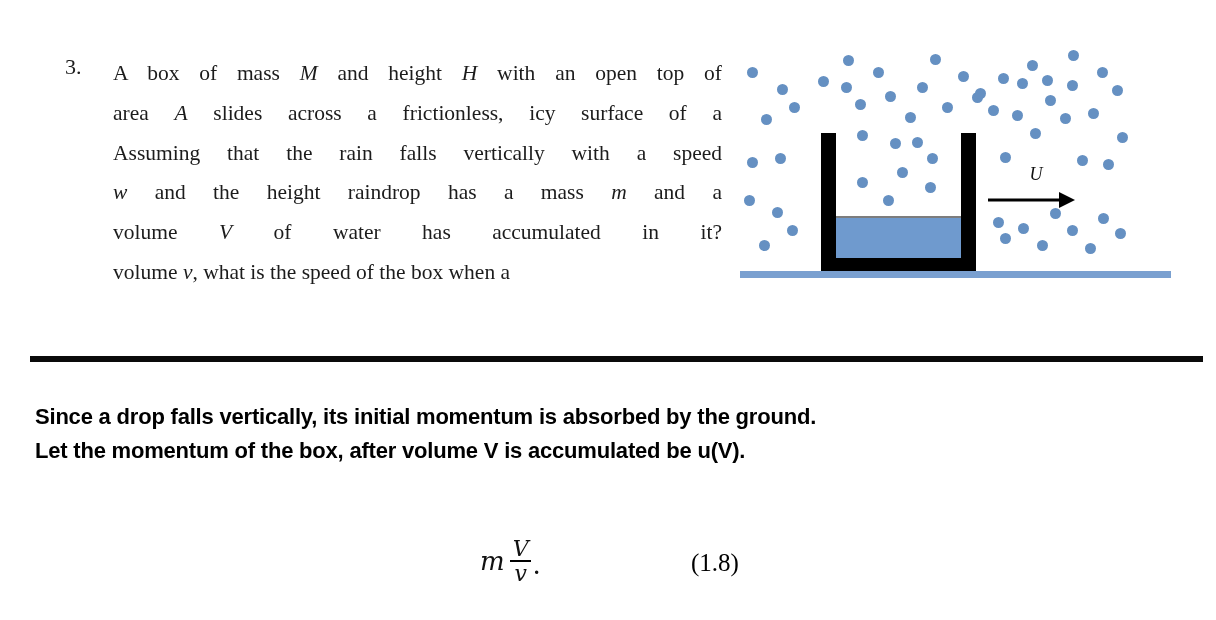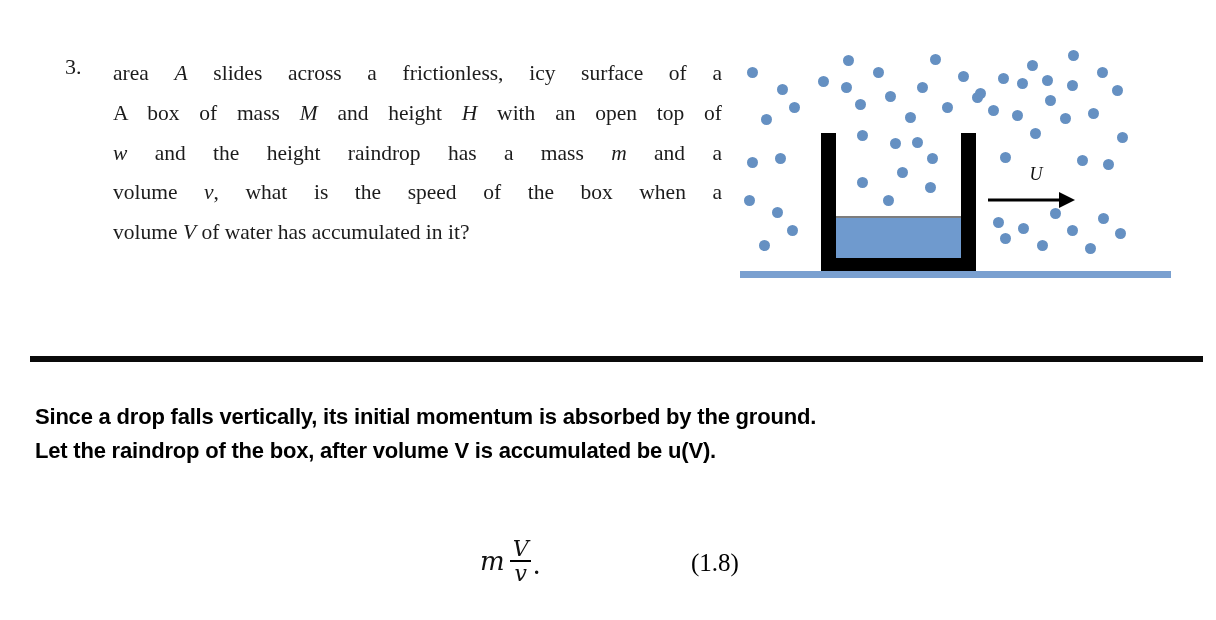--- a/index.html
+++ b/index.html
@@ -42,25 +42,26 @@
   .eq-dot{font-size:26px;align-self:flex-end;padding-bottom:14px;}
   .eqnum{position:absolute;left:691px;top:549px;font-size:25px;font-family:"Liberation Serif", serif;color:#000;}
 </style>
 </head>
 <body>
 
 <div class="page">
 
   <div class="pnum">3.</div>
   <div class="ptext" id="problem-lines">
+      <div class="pline"><span>A box of mass </span><span class="var">M</span><span> and height </span><span class="var">H</span><span> with an open top of</span></div>
       <div class="pline"><span>area </span><span class="var">A</span><span> slides across a frictionless, icy surface of a</span></div>
-      <div class="pline"><span>A box of mass </span><span class="var">M</span><span> and height </span><span class="var">H</span><span> with an open top of</span></div>
+      <div class="pline"><span>Assuming that the rain falls vertically with a speed</span></div>
       <div class="pline"><span class="var">w</span><span> and the height raindrop has a mass </span><span class="var">m</span><span> and a</span></div>
+      <div class="pline"><span>volume </span><span class="var">V</span><span> of water has accumulated in it?</span></div>
       <div class="pline"><span>volume </span><span class="var">v</span><span>, what is the speed of the box when a</span></div>
-      <div class="pline"><span>volume </span><span class="var">V</span><span> of water has accumulated in it?</span></div>
     </div>
 
   <div class="diagram">
     <div id="drops">
         <span class="drop" style="left: 16.5px; top: 26.5px; background: rgb(101, 144, 194);"></span>
         <span class="drop" style="left: 46.5px; top: 43.5px; background: rgb(101, 144, 194);"></span>
         <span class="drop" style="left: 30.5px; top: 73.5px; background: rgb(101, 144, 194);"></span>
         <span class="drop" style="left: 58.5px; top: 61.5px; background: rgb(101, 144, 194);"></span>
         <span class="drop" style="left: 16.5px; top: 116.5px; background: rgb(101, 144, 194);"></span>
         <span class="drop" style="left: 44.5px; top: 112.5px; background: rgb(101, 144, 194);"></span>
@@ -124,21 +125,21 @@
       <polygon points="74,6 90,14 74,22" fill="#000"></polygon>
     </svg>
     <div class="ulabel">U</div>
     <div class="ground" style="background: rgb(122, 160, 208);"></div>
   </div>
 
   <div class="divider"></div>
 
   <div class="solution" id="solution-lines">
       <div class="sline">Since a drop falls vertically, its initial momentum is absorbed by the ground.</div>
-      <div class="sline">Let the raindrop of the box, after volume V is accumulated be u(V).</div>
+      <div class="sline">Let the momentum of the box, after volume V is accumulated be u(V).</div>
     </div>
 
   <div class="equation">
     <span class="eq-m">m</span>
     <span class="frac">
       <span class="num">V</span>
       <span class="den">v</span>
     </span>
     <span class="eq-dot">.</span>
   </div>

